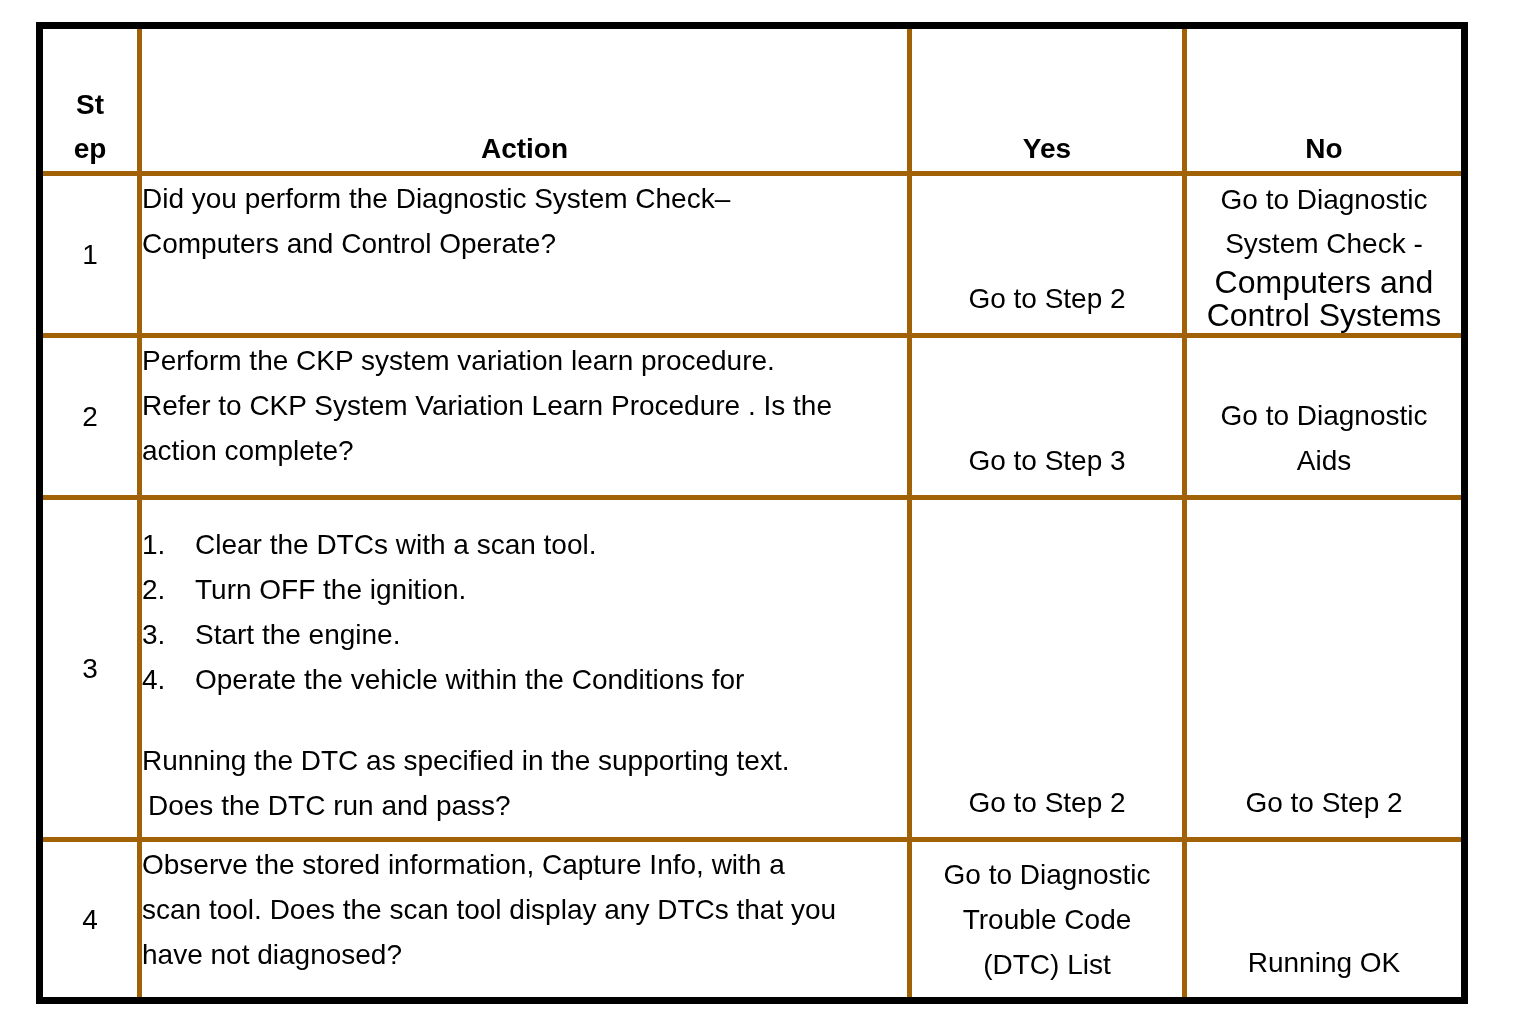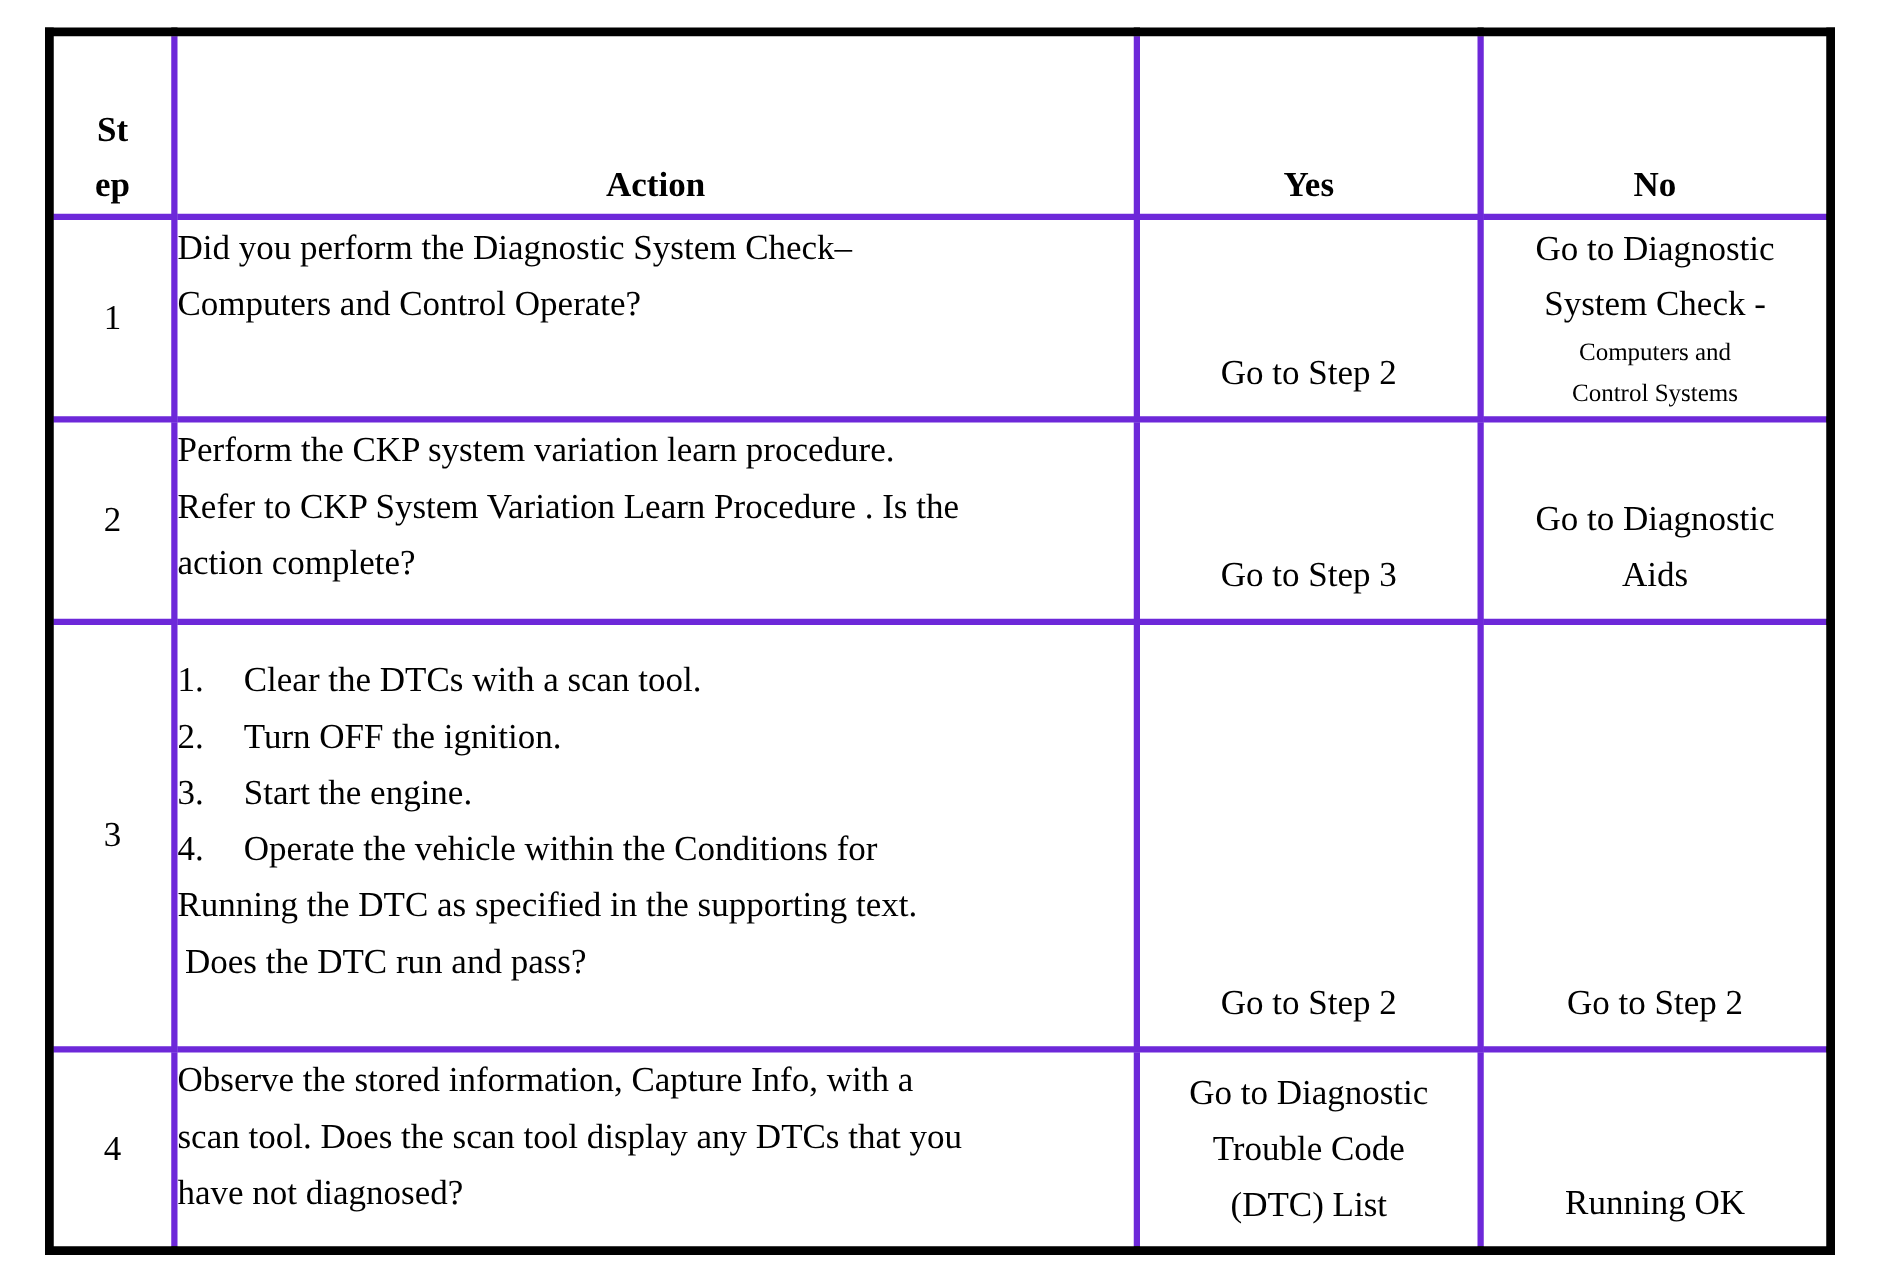--- a/index.html
+++ b/index.html
@@ -13,24 +13,23 @@
   }
   table.diag {
     position: absolute;
     left: 36px;
     top: 22px;
     border-collapse: collapse;
     table-layout: fixed;
     font-size: 28px;
   }
   table.diag td, table.diag th {
-    border: 5px solid #6d28d9;
+    border: 5px solid #a16207;
     padding: 0;
     overflow: hidden;
-    font-family: Liberation Serif, serif;
   }
   table.diag { border: 7px solid #000000; }
 
   col.c-step { width: 100px; }
   col.c-action { width: 770px; }
   col.c-yes { width: 275px; }
   col.c-no { width: 280px; }
 
   tr.r-header { height: 148px; }
   tr.r-1 { height: 162px; }
@@ -56,26 +55,26 @@
     line-height: 45px;
   }
   td.action .line { white-space: nowrap; }
   td.ans {
     text-align: center;
     line-height: 45px;
   }
   td.ans.v-bottom { vertical-align: bottom; padding-bottom: 12px; }
   td.ans.v-middle { vertical-align: middle; }
   .grp-large { line-height: 44px; }
-  .grp-small { line-height: 33px; font-size: 20px; }
+  .grp-small { line-height: 33px; font-size: 32px; }
 
   .olist .oitem { display: flex; line-height: 45px; }
   .olist .onum { width: 53px; flex: 0 0 53px; }
   .olist .otext { white-space: nowrap; text-align: right; }
-  .continuation { white-space: nowrap; line-height: 45px; }
+  .continuation { white-space: nowrap; line-height: 45px; margin-top: 36px; }
   .question { white-space: nowrap; line-height: 45px; padding-left: 6px; }
 </style>
 </head>
 <body>
 
 <div class="page">
   <table class="diag">
     <colgroup>
       <col class="c-step">
       <col class="c-action">

